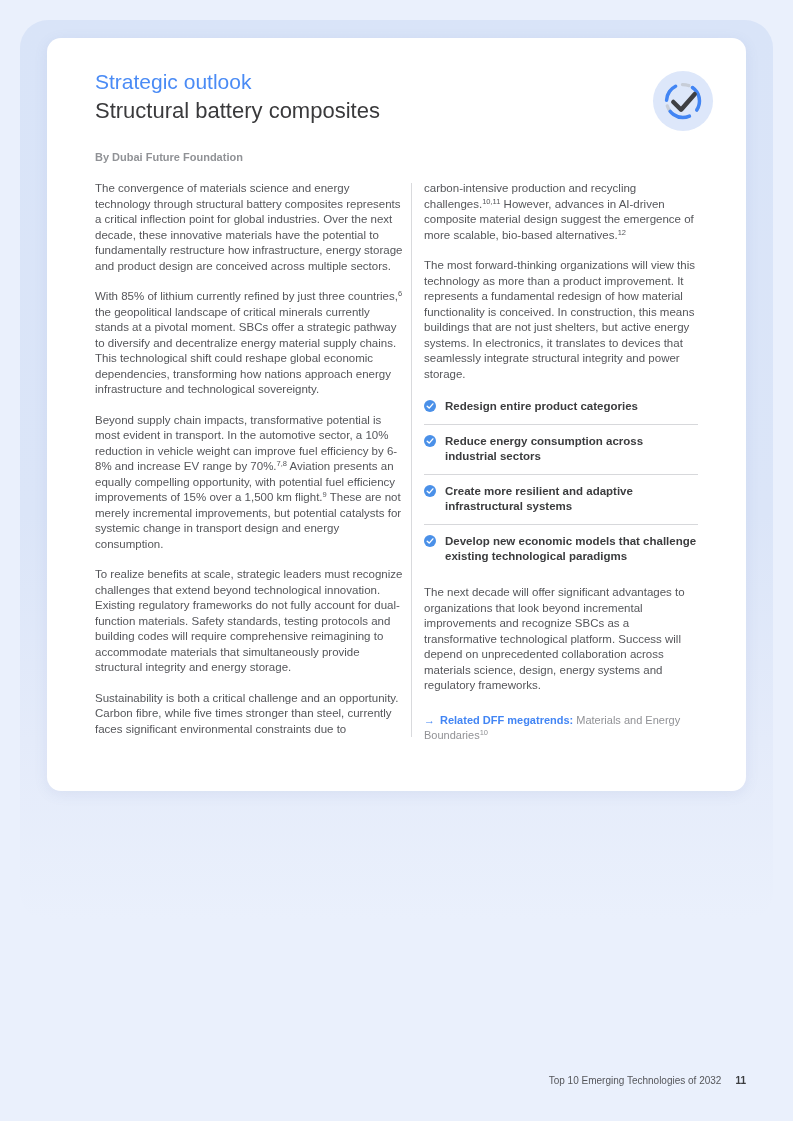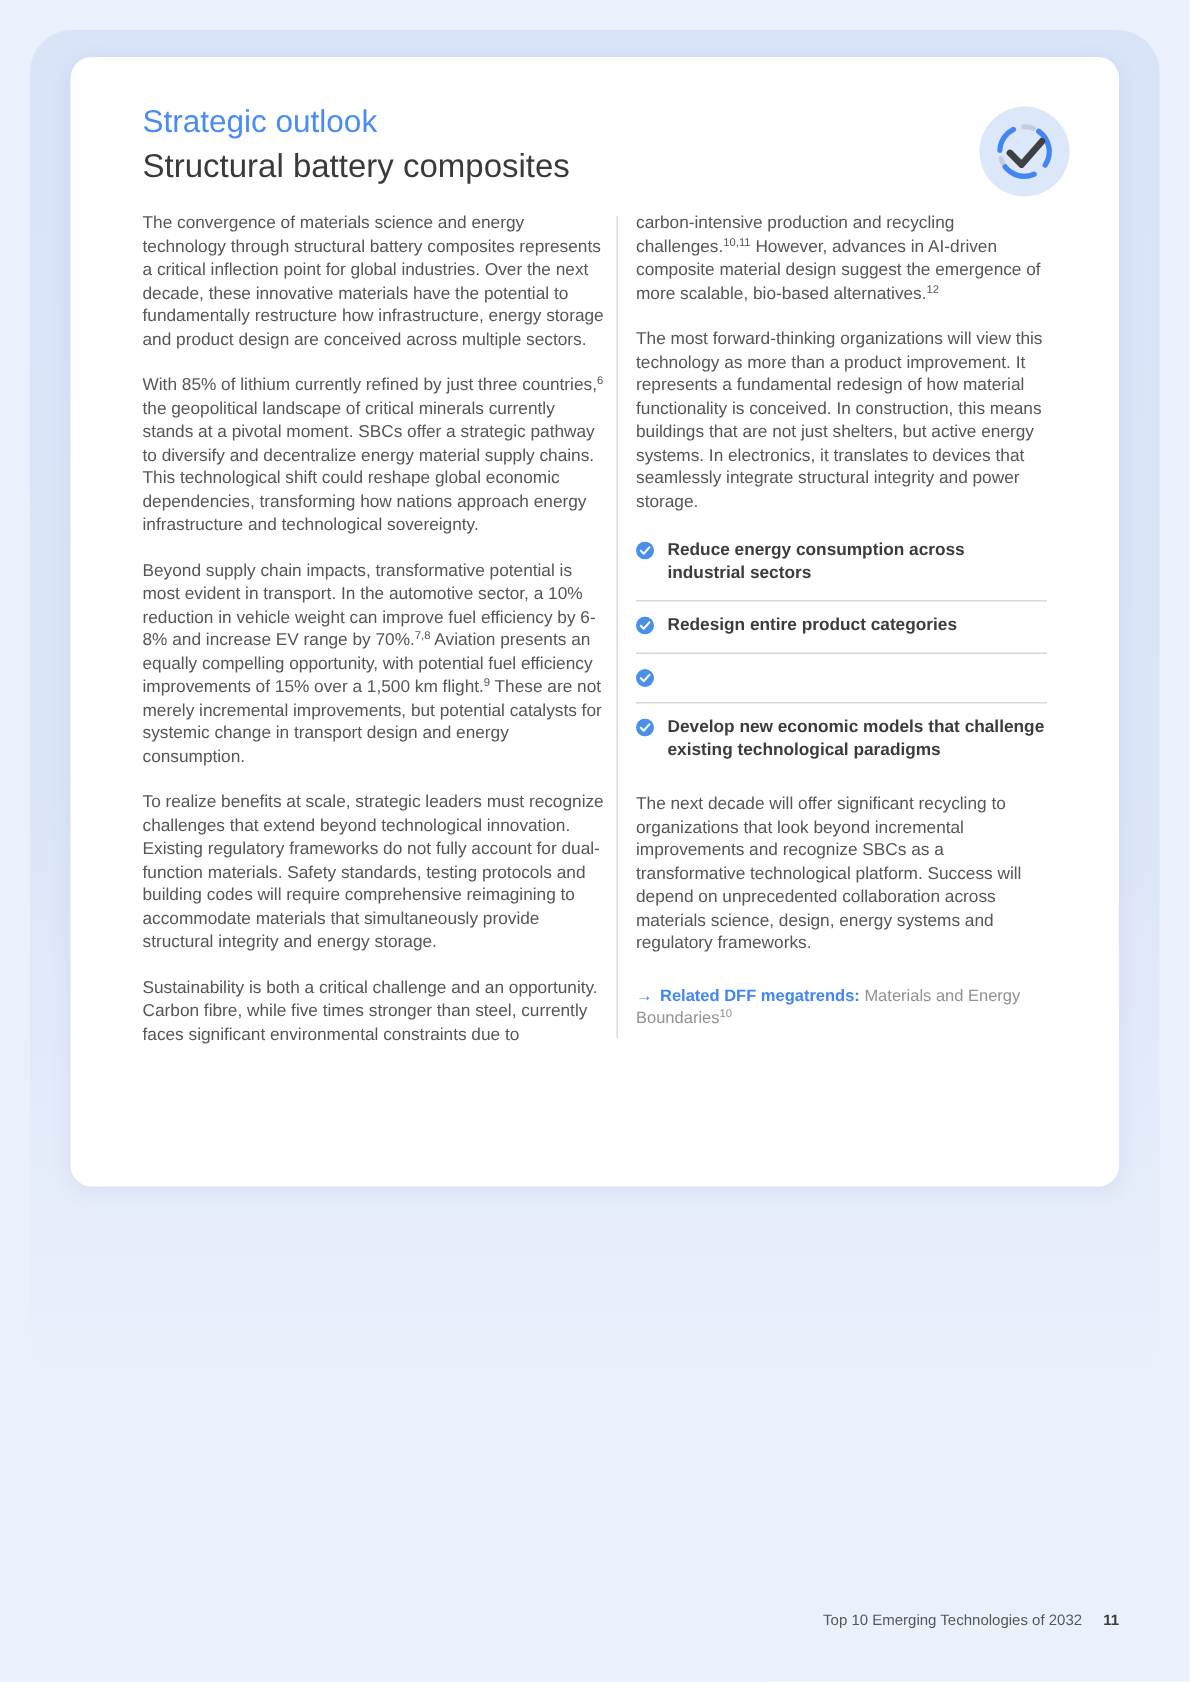--- a/index.html
+++ b/index.html
@@ -129,20 +129,21 @@
     <svg width="62" height="62" viewBox="0 0 64 64">
       <circle cx="32" cy="32" r="31" fill="#dde7fa"></circle>
       <circle cx="32" cy="32" r="17" fill="none" stroke="#c7cdd8" stroke-width="3.4" stroke-dasharray="7 12" stroke-linecap="round" transform="rotate(10 32 32)"></circle>
       <circle cx="32" cy="32" r="17" fill="none" stroke="#4285f4" stroke-width="3.6" stroke-dasharray="26 10 22 12 18 18.8" stroke-linecap="round" transform="rotate(-55 32 32)"></circle>
       <path d="M22 33 L30 41 L44 25" fill="none" stroke="#3f4044" stroke-width="4.6" stroke-linecap="round" stroke-linejoin="round"></path>
     </svg>
   </div>
 
   <div class="eyebrow">Strategic outlook</div>
   <h1 class="doc-title">Structural battery composites</h1>
+  <div class="byline">By Dubai Future Foundation</div>
 
   <div class="columns">
 
     <div class="col-left">
       <p class="body-p"><span>The convergence of materials science and energy technology through structural battery composites represents a critical inflection point for global industries. Over the next decade, these innovative materials have the potential to fundamentally restructure how infrastructure, energy storage and product design are conceived across multiple sectors.</span></p>
       <p class="body-p"><span>With 85% of lithium currently refined by just three countries,</span><sup>6</sup><span> the geopolitical landscape of critical minerals currently stands at a pivotal moment. SBCs offer a strategic pathway to diversify and decentralize energy material supply chains. This technological shift could reshape global economic dependencies, transforming how nations approach energy infrastructure and technological sovereignty.</span></p>
       <p class="body-p"><span>Beyond supply chain impacts, transformative potential is most evident in transport. In the automotive sector, a 10% reduction in vehicle weight can improve fuel efficiency by 6-8% and increase EV range by 70%.</span><sup>7,8</sup><span> Aviation presents an equally compelling opportunity, with potential fuel efficiency improvements of 15% over a 1,500 km flight.</span><sup>9</sup><span> These are not merely incremental improvements, but potential catalysts for systemic change in transport design and energy consumption.</span></p>
       <p class="body-p"><span>To realize benefits at scale, strategic leaders must recognize challenges that extend beyond technological innovation. Existing regulatory frameworks do not fully account for dual-function materials. Safety standards, testing protocols and building codes will require comprehensive reimagining to accommodate materials that simultaneously provide structural integrity and energy storage.</span></p>
       <p class="body-p"><span>Sustainability is both a critical challenge and an opportunity. Carbon fibre, while five times stronger than steel, currently faces significant environmental constraints due to</span></p>
     </div>
@@ -154,51 +155,52 @@
       <p class="body-p"><span>The most forward-thinking organizations will view this technology as more than a product improvement. It represents a fundamental redesign of how material functionality is conceived. In construction, this means buildings that are not just shelters, but active energy systems. In electronics, it translates to devices that seamlessly integrate structural integrity and power storage.</span></p>
 
       <div class="checklist">
         <div class="check-item">
           <span class="check-bullet">
             <svg width="12" height="12" viewBox="0 0 12 12">
                 <circle cx="6" cy="6" r="6" fill="#4a90e8"></circle>
                 <path d="M3.2 6.2 L5.2 8.1 L8.9 3.9" fill="none" stroke="#ffffff" stroke-width="1.4" stroke-linecap="round" stroke-linejoin="round"></path>
               </svg>
           </span>
+          <span class="check-text">Redesign entire product categories</span>
+        </div>
+        <div class="check-item">
+          <span class="check-bullet">
+            <svg width="12" height="12" viewBox="0 0 12 12">
+                <circle cx="6" cy="6" r="6" fill="#4a90e8"></circle>
+                <path d="M3.2 6.2 L5.2 8.1 L8.9 3.9" fill="none" stroke="#ffffff" stroke-width="1.4" stroke-linecap="round" stroke-linejoin="round"></path>
+              </svg>
+          </span>
           <span class="check-text">Reduce energy consumption across industrial sectors</span>
         </div>
         <div class="check-item">
           <span class="check-bullet">
             <svg width="12" height="12" viewBox="0 0 12 12">
                 <circle cx="6" cy="6" r="6" fill="#4a90e8"></circle>
                 <path d="M3.2 6.2 L5.2 8.1 L8.9 3.9" fill="none" stroke="#ffffff" stroke-width="1.4" stroke-linecap="round" stroke-linejoin="round"></path>
               </svg>
           </span>
-          <span class="check-text">Redesign entire product categories</span>
-        </div>
-        <div class="check-item">
-          <span class="check-bullet">
-            <svg width="12" height="12" viewBox="0 0 12 12">
-                <circle cx="6" cy="6" r="6" fill="#4a90e8"></circle>
-                <path d="M3.2 6.2 L5.2 8.1 L8.9 3.9" fill="none" stroke="#ffffff" stroke-width="1.4" stroke-linecap="round" stroke-linejoin="round"></path>
-              </svg>
-          </span>
+          <span class="check-text">Create more resilient and adaptive infrastructural systems</span>
         </div>
         <div class="check-item">
           <span class="check-bullet">
             <svg width="12" height="12" viewBox="0 0 12 12">
                 <circle cx="6" cy="6" r="6" fill="#4a90e8"></circle>
                 <path d="M3.2 6.2 L5.2 8.1 L8.9 3.9" fill="none" stroke="#ffffff" stroke-width="1.4" stroke-linecap="round" stroke-linejoin="round"></path>
               </svg>
           </span>
           <span class="check-text">Develop new economic models that challenge existing technological paradigms</span>
         </div>
       </div>
 
-      <p class="body-p"><span>The next decade will offer significant recycling to organizations that look beyond incremental improvements and recognize SBCs as a transformative technological platform. Success will depend on unprecedented collaboration across materials science, design, energy systems and regulatory frameworks.</span></p>
+      <p class="body-p"><span>The next decade will offer significant advantages to organizations that look beyond incremental improvements and recognize SBCs as a transformative technological platform. Success will depend on unprecedented collaboration across materials science, design, energy systems and regulatory frameworks.</span></p>
 
       <div class="related-line">
         <span class="related-arrow">→</span><span class="related-label">Related DFF megatrends:</span><span class="related-value">Materials and Energy Boundaries</span><sup>10</sup>
       </div>
     </div>
 
   </div>
 </div>
 
 <div class="page-footer">

